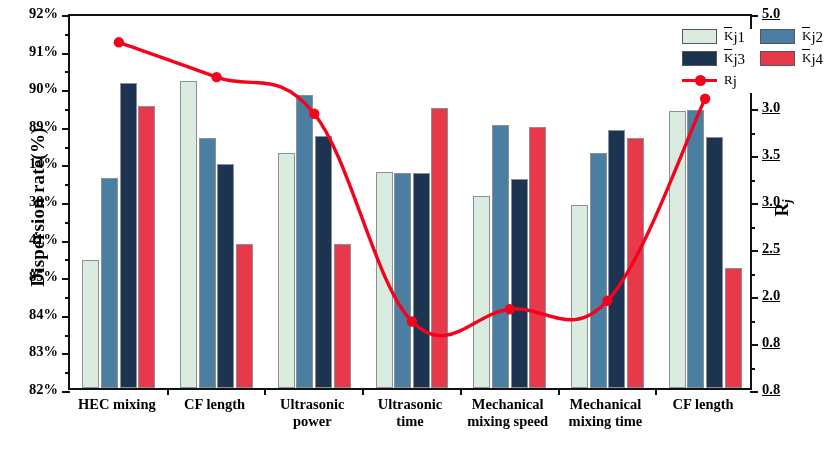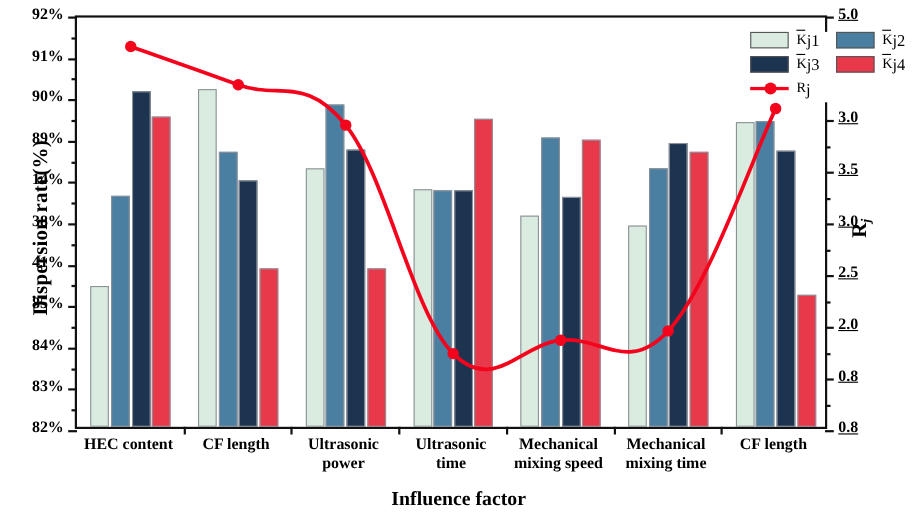--- a/index.html
+++ b/index.html
@@ -79,21 +79,20 @@
 </style>
 </head>
 <body>
 
 <div id="stage">
 
   <div id="ylabel-left">Dispersion rate(%)</div>
 
   <div id="ylabel-right"><span>R</span><span class="sub">j</span></div>
 
-  <div id="xlabel">Influence factor</div>
 
   <div id="plot">
     <div id="inner">
       <div id="ticks-left">
           <div class="ytick" style="top: 0px;">
             <span class="mark"></span>
             <span class="txt">92%</span>
           </div>
           <div class="ytick minor" style="top: 18.8px;">
             <span class="mark"></span>
@@ -323,21 +322,21 @@
         </div>
         <div class="lg-row" style="left: 0px; top: 44px;">
           <span class="lg-line"></span>
           <span class="lg-dot"></span>
           <span class="lg-tx">R<span class="sub">j</span></span>
         </div>
       </div>
   </div>
 
   <div id="catlabels">
-      <div class="catlab" style="left: 68px; width: 97.7143px;">HEC content</div>
+      <div class="catlab" style="left: 68px; width: 97.7143px;">HEC mixing</div>
       <div class="catlab" style="left: 165.714px; width: 97.7143px;">CF length</div>
       <div class="catlab" style="left: 263.429px; width: 97.7143px;">Ultrasonic<br>power</div>
       <div class="catlab" style="left: 361.143px; width: 97.7143px;">Ultrasonic<br>time</div>
       <div class="catlab" style="left: 458.857px; width: 97.7143px;">Mechanical<br>mixing speed</div>
       <div class="catlab" style="left: 556.571px; width: 97.7143px;">Mechanical<br>mixing time</div>
       <div class="catlab" style="left: 654.286px; width: 97.7143px;">CF length</div>
     </div>
 
 </div>
 

